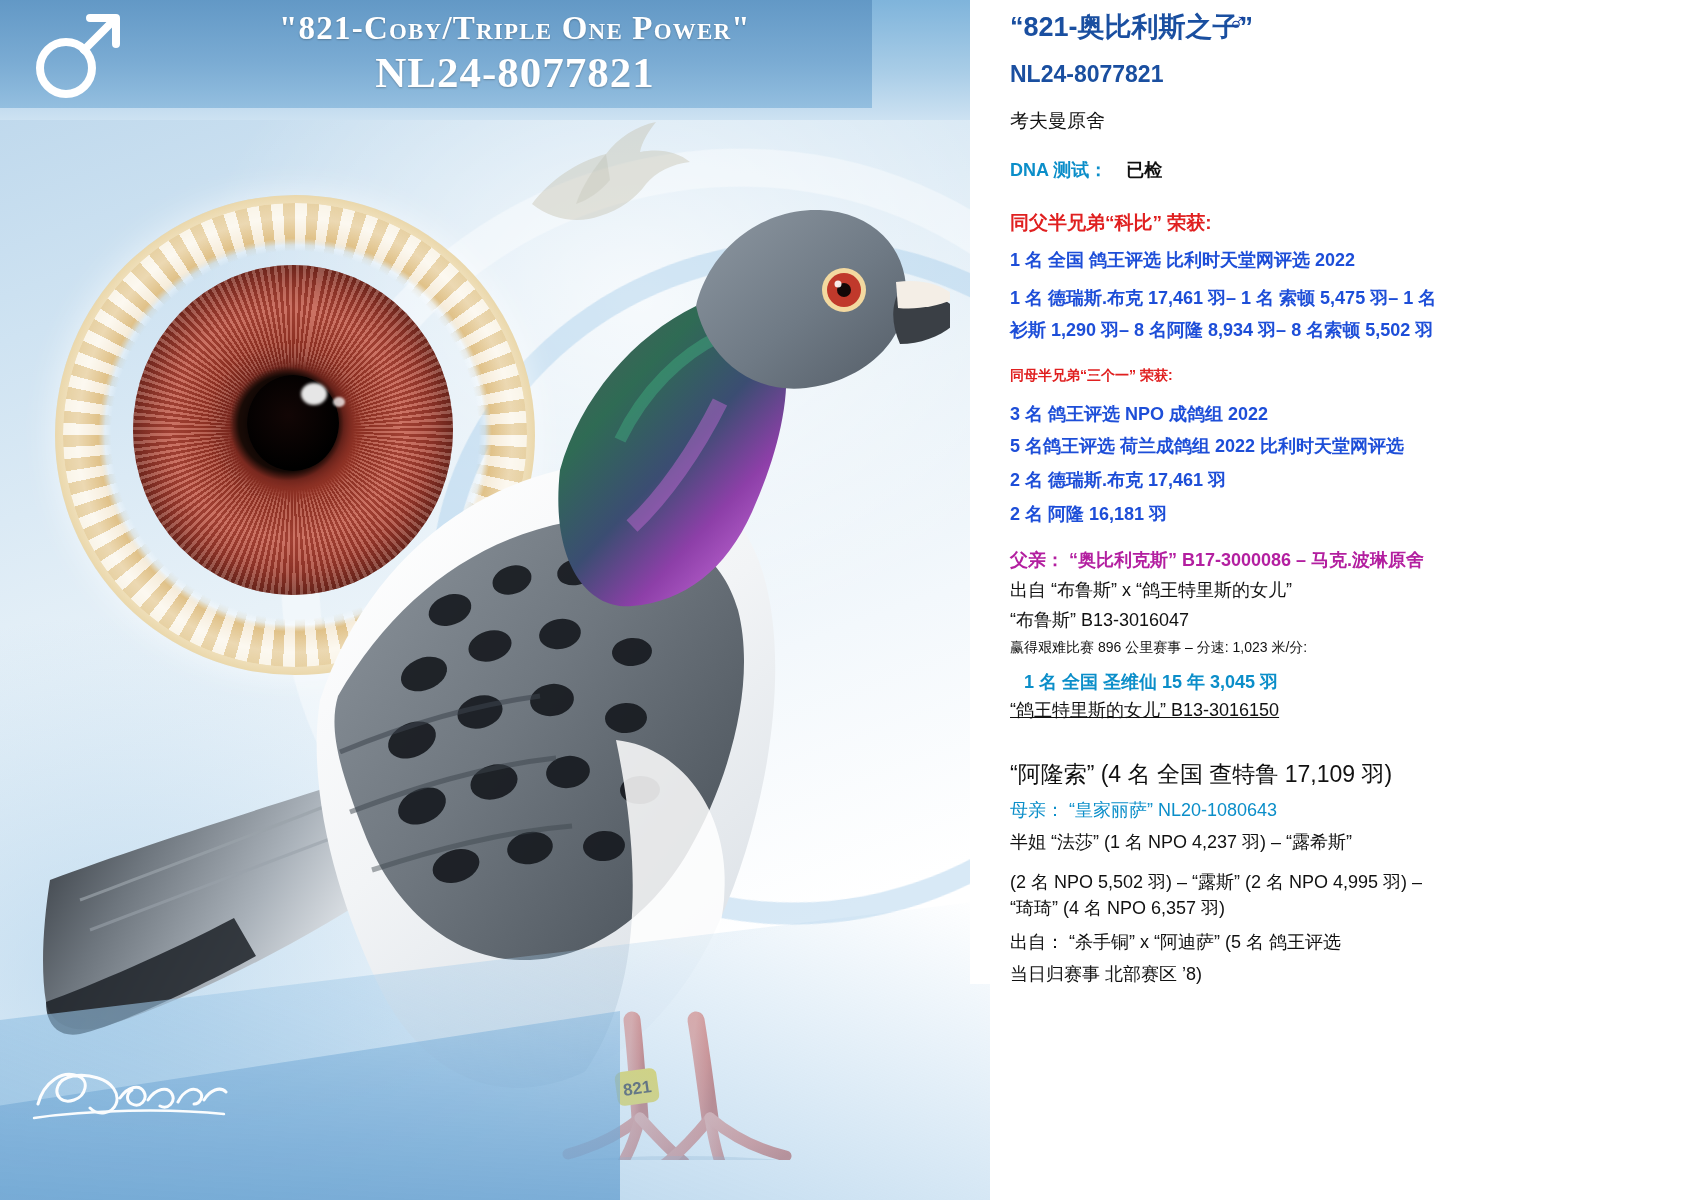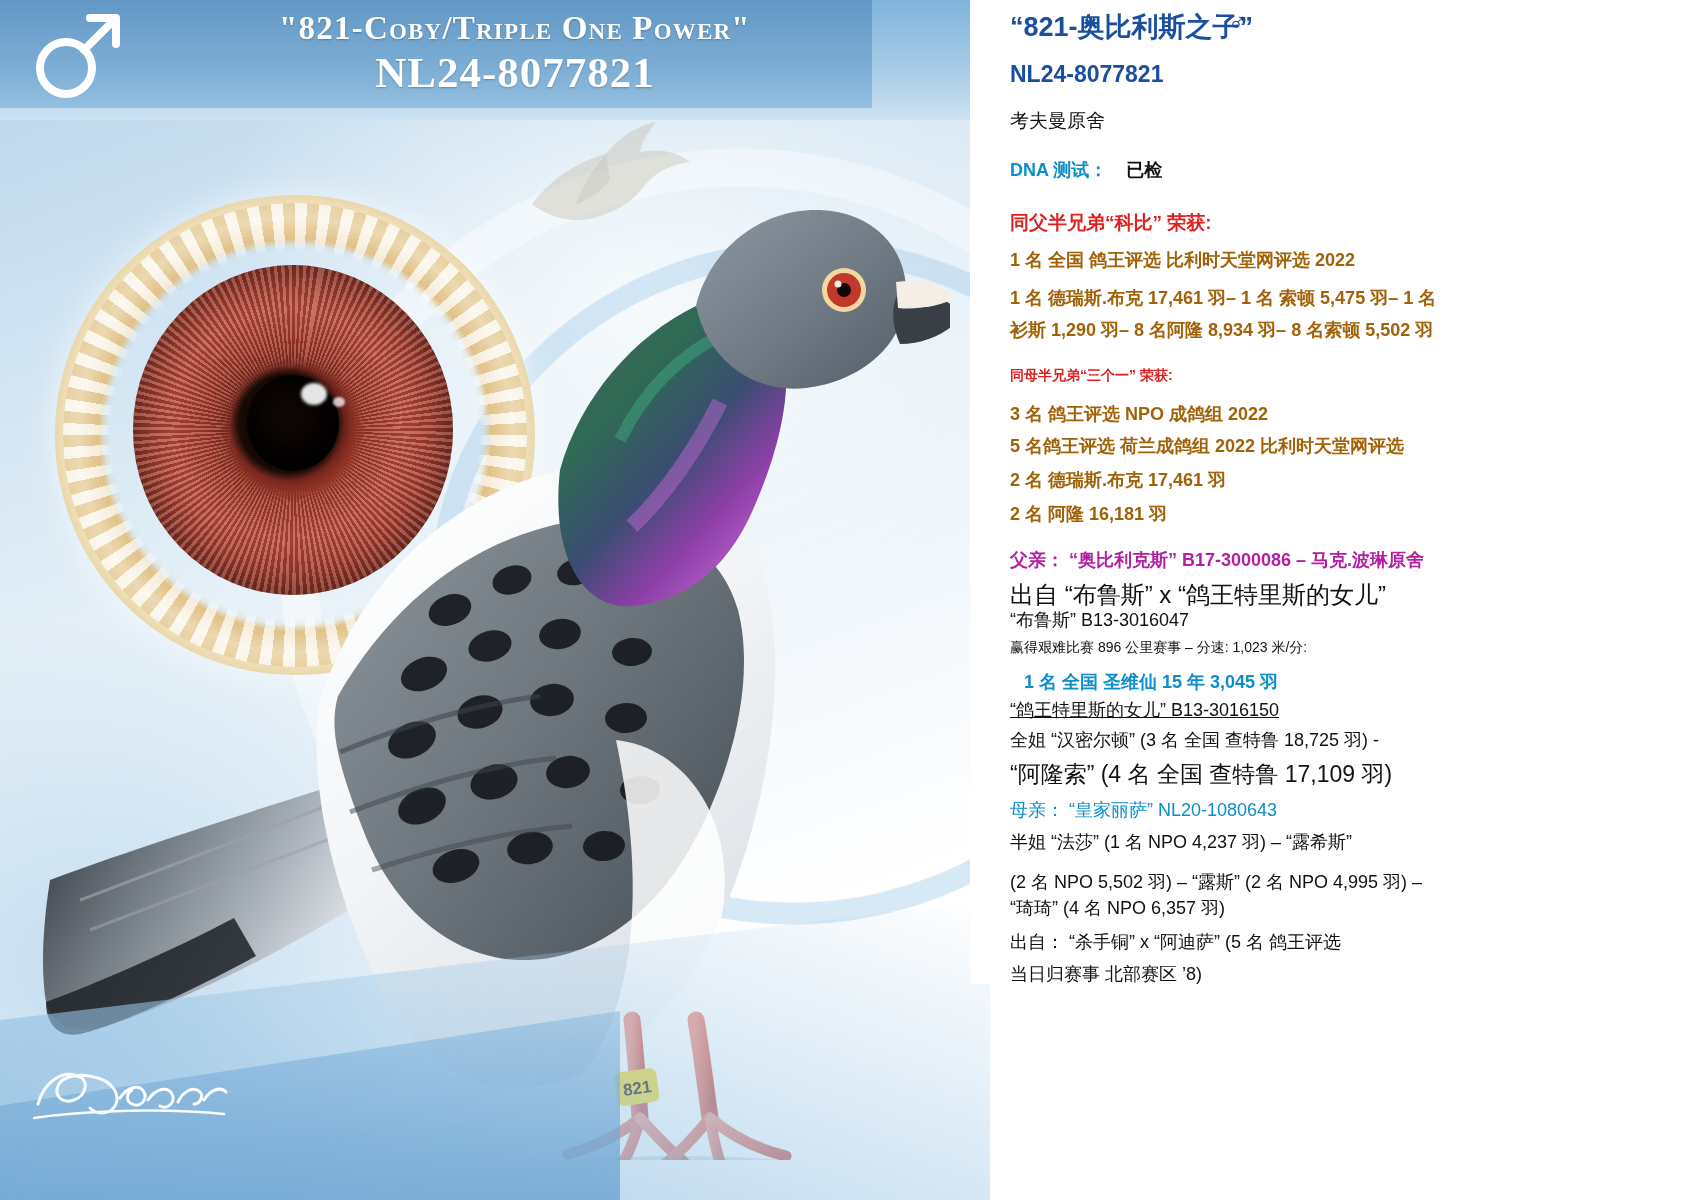--- a/index.html
+++ b/index.html
@@ -222,21 +222,21 @@
   }
   .txt {
     position: absolute;
     left: 40px;
     width: 650px;
     font-family: "Liberation Sans", sans-serif;
     color: #111111;
     line-height: 1.42;
   }
   .blue      { color: #1a4fa0; }
-  .deepblue  { color: #a16207; }
+  .deepblue  { color: #1d4ed8; }
   .cyan      { color: #0b8ec9; }
   .red       { color: #e02020; }
   .magenta   { color: #b31fa0; }
   .black     { color: #111111; }
   .u         { text-decoration: underline; }
 
   .l-title {
     top: 8px;
     font-size: 27px;
     font-weight: bold;
@@ -257,21 +257,21 @@
   .sec-a-2  { top: 286px; font-size: 18px; font-weight: bold; }
   .sec-a-3  { top: 318px; font-size: 18px; font-weight: bold; }
 
   .sec-b-h  { top: 366px; font-size: 14px; font-weight: bold; }
   .sec-b-1  { top: 402px; font-size: 18px; font-weight: bold; }
   .sec-b-2  { top: 434px; font-size: 18px; font-weight: bold; }
   .sec-b-3  { top: 468px; font-size: 18px; font-weight: bold; }
   .sec-b-4  { top: 502px; font-size: 18px; font-weight: bold; }
 
   .sire-h   { top: 548px; font-size: 18px; font-weight: bold; }
-  .sire-1   { top: 578px; font-size: 24px; }
+  .sire-1   { top: 578px; font-size: 18px; }
   .sire-2   { top: 608px; font-size: 18px; }
   .sire-3   { top: 638px; font-size: 14px; }
   .sire-4   { top: 670px; font-size: 18px; font-weight: bold; }
   .sire-5   { top: 698px; font-size: 18px; }
   .sire-6   { top: 728px; font-size: 18px; }
   .sire-7   { top: 758px; font-size: 23px; }
 
   .dam-h    { top: 798px; font-size: 18px; font-weight: normal; }
   .dam-1    { top: 830px; font-size: 18px; }
   .dam-2    { top: 862px; font-size: 18px; margin-top: 8px; }
@@ -475,21 +475,20 @@
     <div class="txt sec-b-2 deepblue">5 名鸽王评选  荷兰成鸽组  2022  比利时天堂网评选</div>
     <div class="txt sec-b-3 deepblue">2 名  德瑞斯.布克  17,461 羽</div>
     <div class="txt sec-b-4 deepblue">2 名  阿隆 16,181 羽</div>
 
     <div class="txt sire-h magenta">父亲：   “奥比利克斯” B17-3000086 –  马克.波琳原舍</div>
     <div class="txt sire-1 black">出自 “布鲁斯” x “鸽王特里斯的女儿”</div>
     <div class="txt sire-2 black">“布鲁斯” B13-3016047</div>
     <div class="txt sire-3 black">赢得艰难比赛 896 公里赛事 –  分速: 1,023  米/分:</div>
     <div class="txt sire-4 cyan" style="padding-left:14px;">1 名   全国  圣维仙  15 年   3,045 羽</div>
     <div class="txt sire-5 black u">“鸽王特里斯的女儿” B13-3016150</div>
-    <div class="txt sire-6 black">全姐 “汉密尔顿” (3 名  全国  查特鲁 18,725 羽) -</div>
     <div class="txt sire-7 black">“阿隆索” (4 名  全国  查特鲁 17,109 羽)</div>
 
     <div class="txt dam-h cyan">母亲：   “皇家丽萨” NL20-1080643</div>
     <div class="txt dam-1 black">半姐  “法莎”   (1 名  NPO 4,237 羽) – “露希斯”</div>
     <div class="txt dam-2 black">(2 名  NPO 5,502 羽) – “露斯” (2 名  NPO 4,995 羽) –</div>
     <div class="txt dam-3 black">“琦琦” (4 名  NPO 6,357 羽)</div>
     <div class="txt dam-4 black">出自：   “杀手铜” x “阿迪萨” (5 名  鸽王评选</div>
     <div class="txt dam-5 black">当日归赛事   北部赛区  ’8)</div>
   </div>
 </div>

